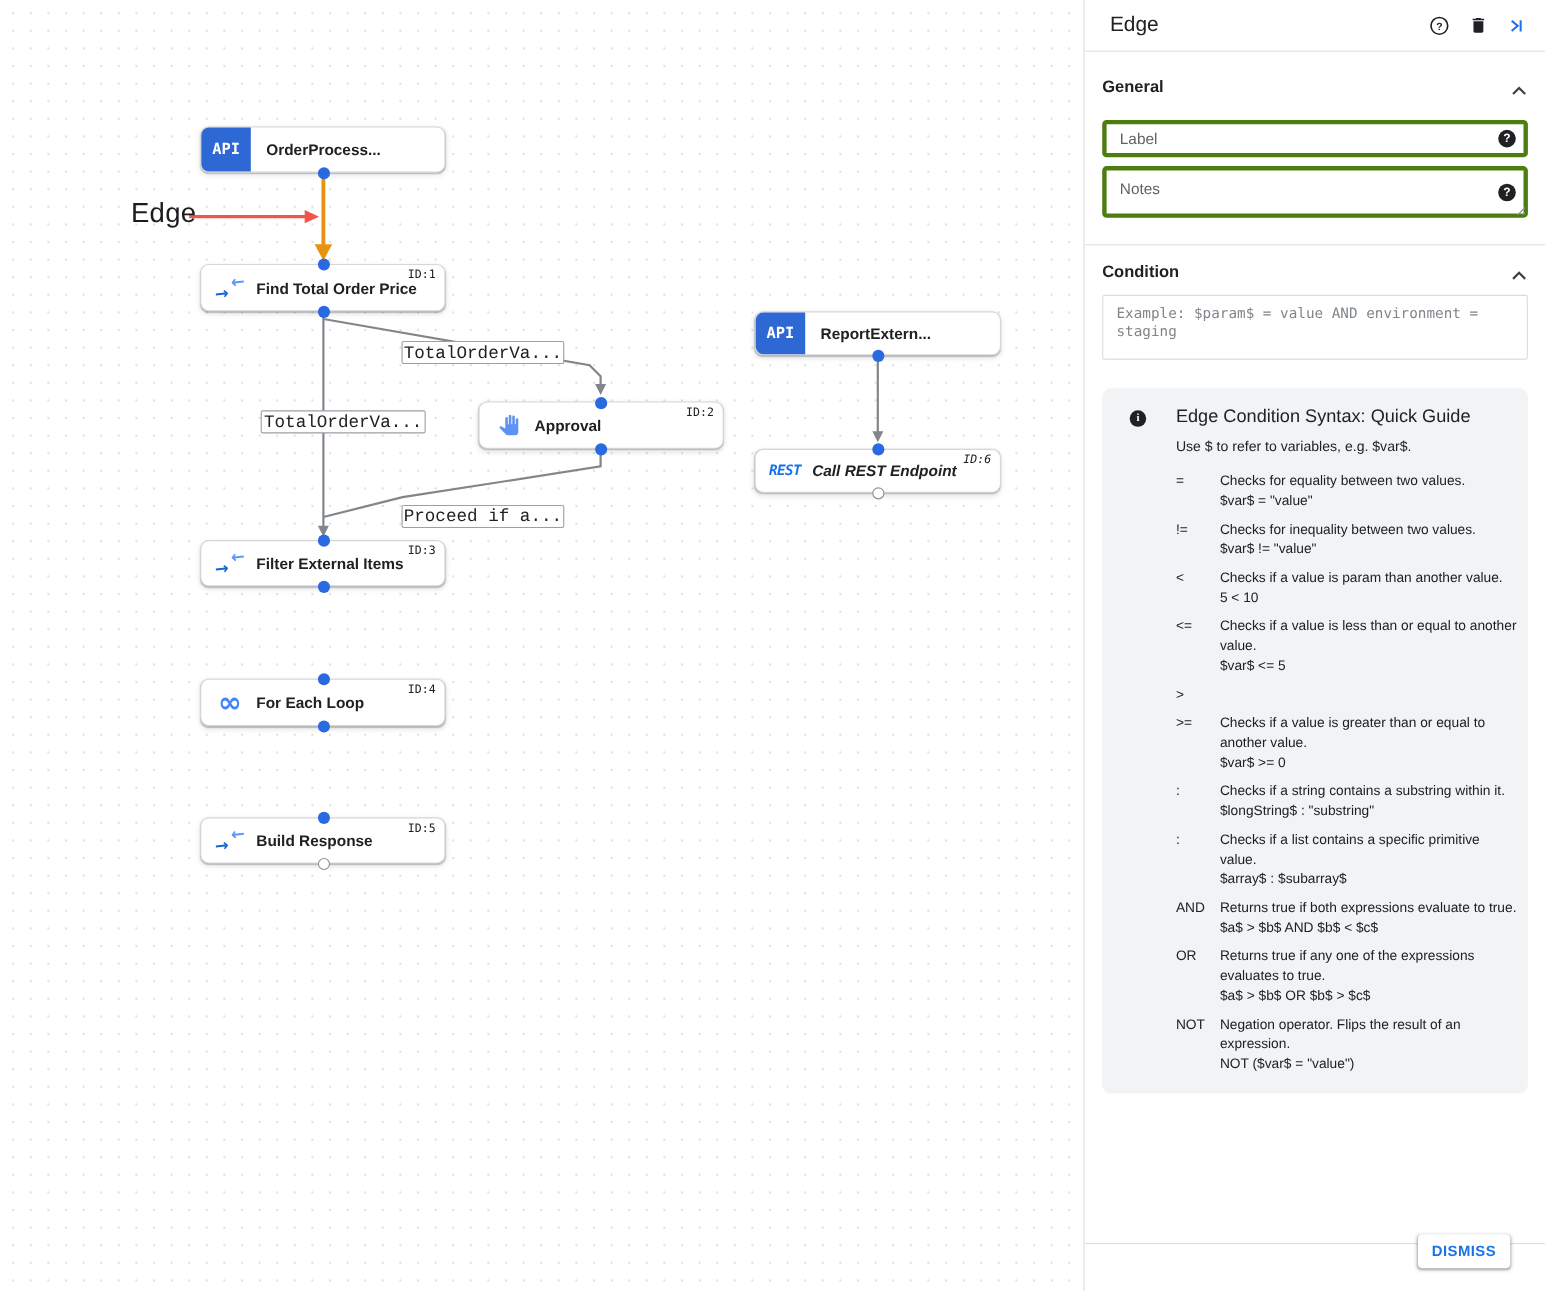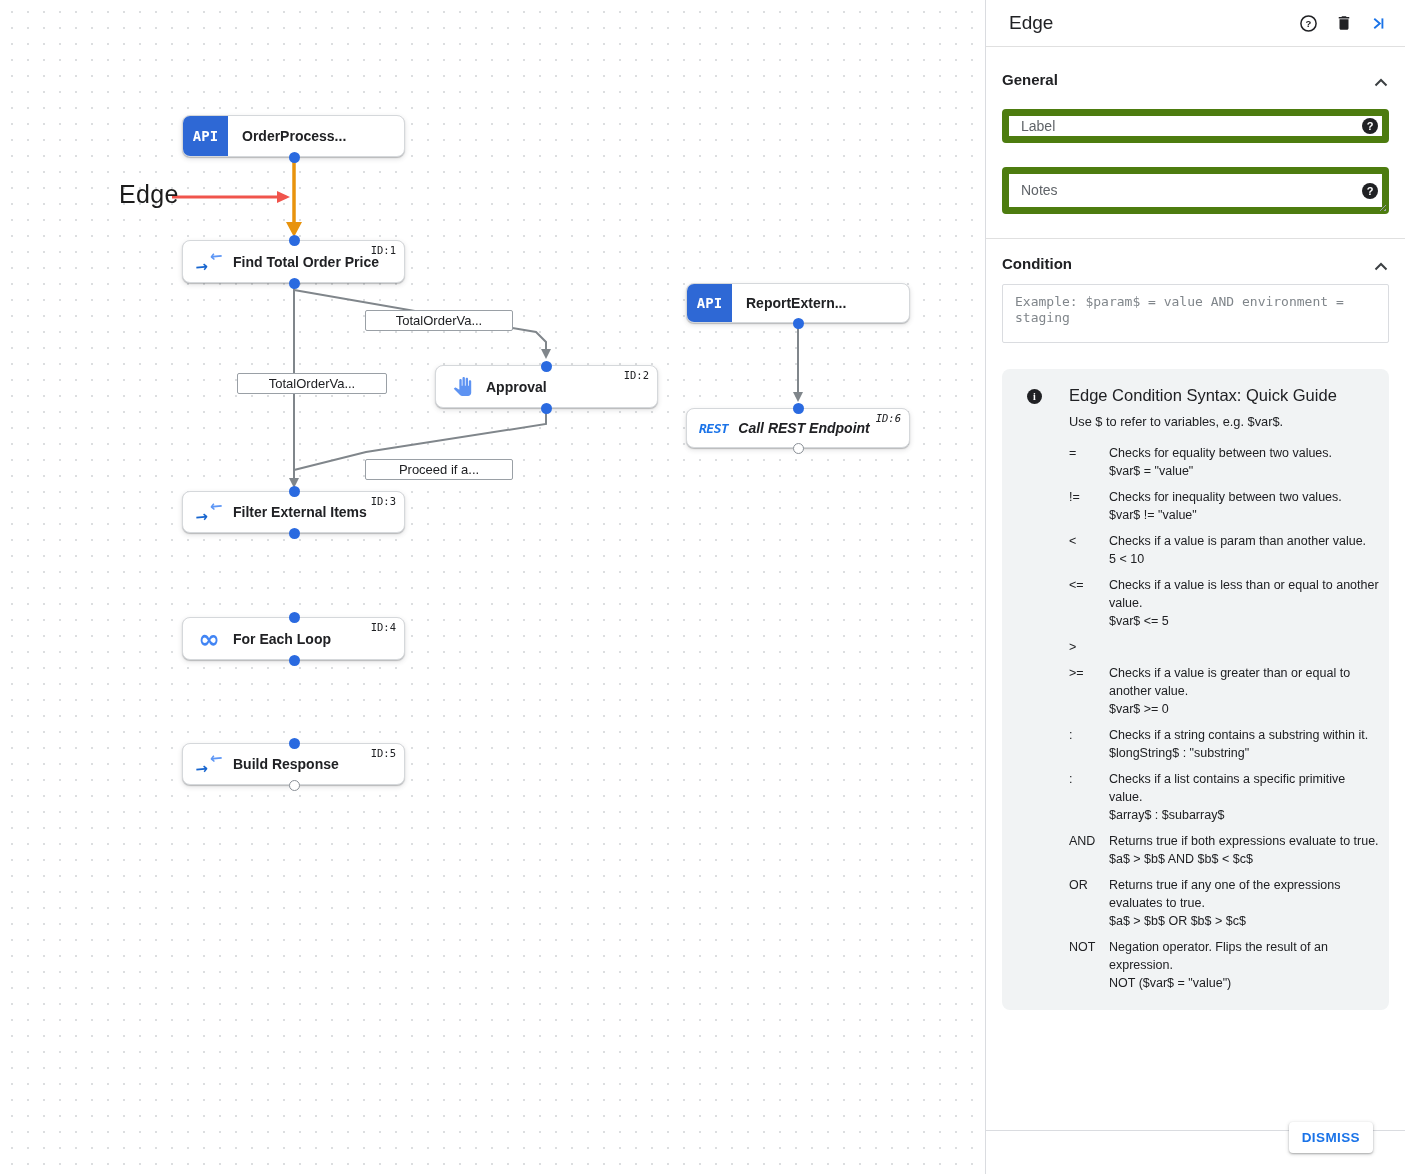--- a/index.html
+++ b/index.html
@@ -36,43 +36,43 @@
   .icon.dm .a1 { color:var(--dm-dark);  left:-2px;  bottom:-1px; }
   .icon.dm .a2 { color:var(--dm-light); right:-2px; top:-1px; }
   .icon.inf { color:var(--icon-blue); font-size:26px; font-weight:bold; line-height:18px; font-family:"DejaVu Sans",sans-serif; }
   .icon svg { display:block; }
 
   .port { position:absolute; width:11px; height:11px; border-radius:50%; background:var(--port-blue); z-index:3; }
   .port.open { background:#fff; border:1.5px solid #8a9097; }
 
   .elabel { position:absolute; background:#fff; border:1px solid #9aa0a6; border-radius:2px;
     display:flex; align-items:center; justify-content:center; z-index:3;
-    font-family:Liberation Sans, sans-serif; font-size:13px; color:#202124; white-space:nowrap; }
+    font-family:Liberation Mono, monospace; font-size:16px; color:#202124; white-space:nowrap; }
 
   .annotation { position:absolute; left:119px; top:180px; font-size:25px; color:#1c1c1c; letter-spacing:.3px; z-index:2; }
 
   
   .panel { position:relative; width:420px; height:1174px; background:#fff; border-left:1px solid #dadce0; overflow:hidden; }
   .p-head { height:47px; display:flex; align-items:center; padding:0 18px 0 23px; border-bottom:1px solid #e0e0e0; }
   .p-title { font-size:19px; font-weight:400; flex:1; }
   .p-actions { display:flex; align-items:center; gap:17px; }
   .ic { display:flex; align-items:center; justify-content:center; cursor:pointer; }
 
   .p-sec { padding:0 16px; }
   .sec-head { display:flex; align-items:flex-end; justify-content:space-between; margin-top:24px; }
   .sec-head h2 { font-size:15px; font-weight:bold; }
   .sec-divider { border-top:1px solid #e0e0e0; margin:24px -16px 0; }
 
   .field { position:relative; margin-top:21px; }
-  .field input, .field textarea { width:100%; border:7px solid #4d7c0f; border-radius:4px; font-family:"Liberation Sans",sans-serif;
+  .field input, .field textarea { width:100%; border:4px solid #4d7c0f; border-radius:4px; font-family:"Liberation Sans",sans-serif;
     font-size:14px; color:#404040; padding:8px 34px 8px 12px; outline:none; resize:none; display:block; }
   .field input { height:34px; }
   .field textarea { height:47px; }
   .field input::placeholder, .field textarea::placeholder { color:#5f6368; }
-  .field.notes { margin-top:24px; }
+  .field.notes { margin-top:8px; }
   .qmark { position:absolute; right:11px; top:50%; margin-top:-8px; width:16px; height:16px; border-radius:50%;
     background:#202124; color:#fff; font-size:11px; font-weight:bold; line-height:16px; text-align:center; }
   .resize-handle { position:absolute; right:3px; bottom:3px; width:9px; height:9px;
     background:
       linear-gradient(135deg, transparent 0 62%, #9aa0a6 62% 72%, transparent 72%),
       linear-gradient(135deg, transparent 0 86%, #9aa0a6 86% 96%, transparent 96%); }
 
   .cond { margin-top:12px; width:100%; height:59px; border:1px solid #dadce0; border-radius:2px; resize:none; outline:none;
     font-family:"DejaVu Sans Mono",monospace; font-size:13px; line-height:16px; padding:9px 12px; color:#202124; display:block; }
   .cond::placeholder { color:#80868b; }

